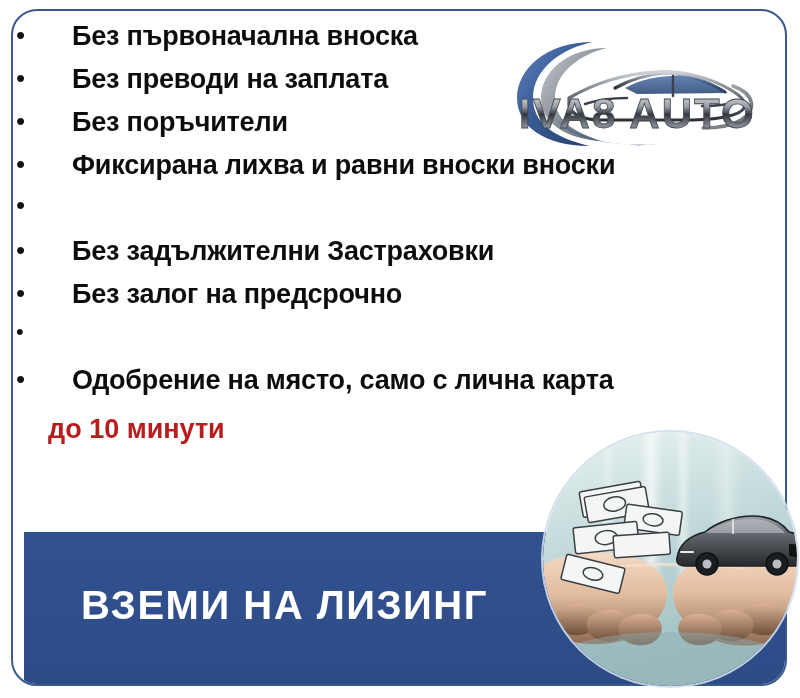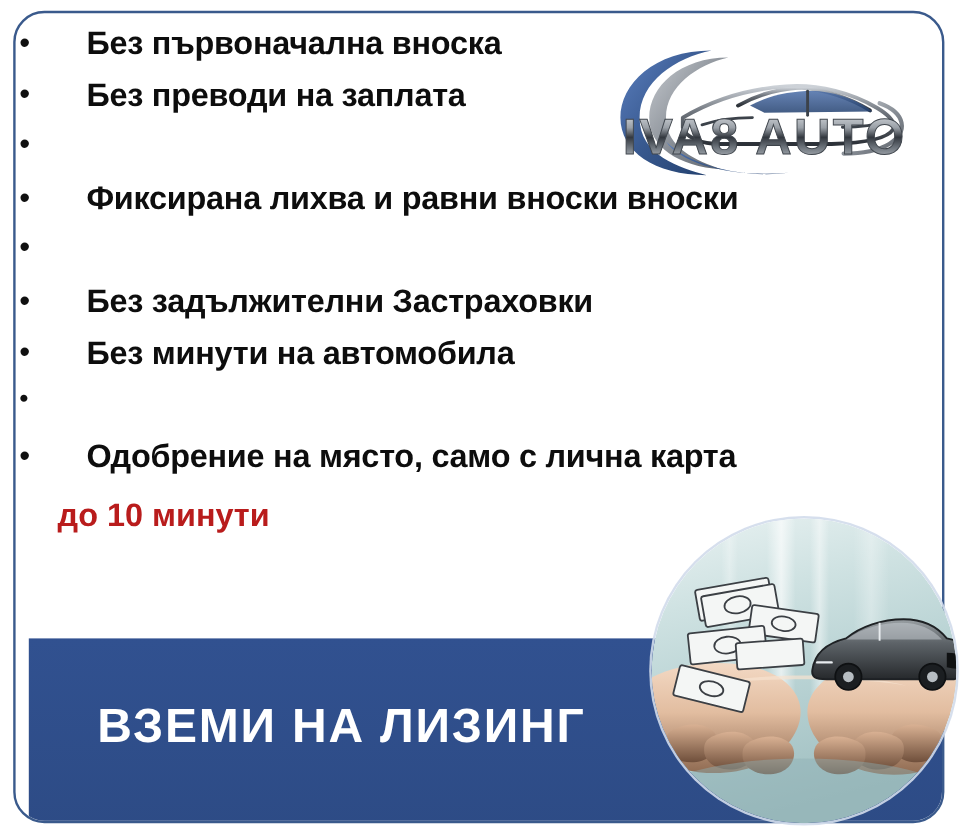--- a/index.html
+++ b/index.html
@@ -147,39 +147,40 @@
     <span class="bullet-text">Без първоначална вноска</span>
   </div>
 
   <div class="bullet-row">
     <span class="bullet-dot">•</span>
     <span class="bullet-text">Без преводи на заплата</span>
   </div>
 
   <div class="bullet-row">
     <span class="bullet-dot">•</span>
+    <span class="bullet-text">Без поръчители</span>
   </div>
 
   <div class="bullet-row">
     <span class="bullet-dot">•</span>
     <span class="bullet-text">Фиксирана лихва и равни вноски вноски</span>
   </div>
 
   <div class="bullet-row">
     <span class="bullet-dot">•</span>
   </div>
 
   <div class="bullet-row">
     <span class="bullet-dot">•</span>
     <span class="bullet-text">Без задължителни Застраховки</span>
   </div>
 
   <div class="bullet-row">
     <span class="bullet-dot">•</span>
-    <span class="bullet-text">Без минути на автомобила</span>
+    <span class="bullet-text">Без залог на предсрочно</span>
   </div>
 
   <div class="bullet-row small">
     <span class="bullet-dot">•</span>
   </div>
 
   <div class="bullet-row tall">
     <span class="bullet-dot">•</span>
     <span class="bullet-text">Одобрение на място, само с лична карта</span>
   </div>

